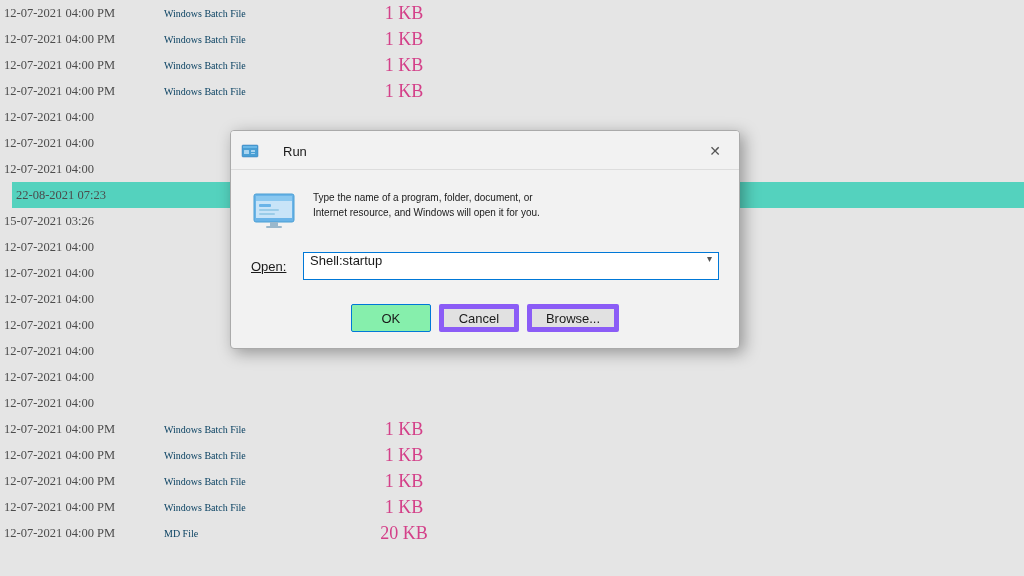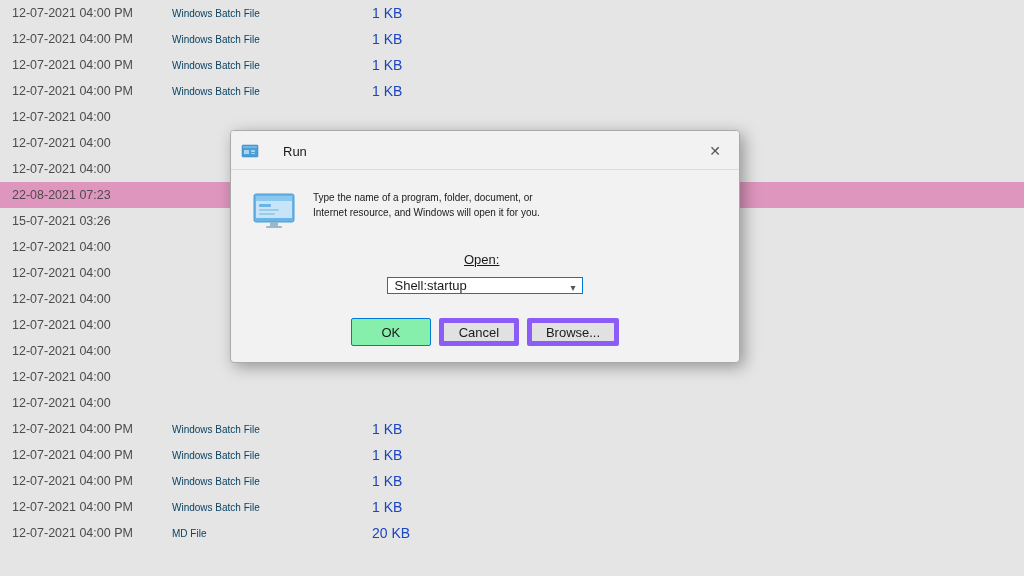--- a/index.html
+++ b/index.html
@@ -22,48 +22,50 @@
     }
 
     .file-list {
       padding: 0;
       list-style: none;
     }
 
     .file-row {
       display: flex;
       align-items: center;
-      padding: 2px 12px;
+      padding: 2px 4px;
       font-size: 13px;
       color: #333;
       height: 26px;
       border-bottom: none;
+      font-family: Liberation Serif, serif;
     }
 
     .file-row.selected {
-      background: #f9a8d4;
+      background: #5eead4;
+      margin-left: 12px;
     }
 
     .file-row .col-date {
       width: 160px;
       color: #555;
       font-size: 12.5px;
     }
 
     .file-row .col-type {
       width: 200px;
       font-size: 10px;
       color: #0c4a6e;
     }
 
     .file-row .col-size {
       width: 80px;
-      font-size: 14px;
-      color: #1d4ed8;
-      text-align: left;
+      font-size: 18px;
+      color: #ec4899;
+      text-align: center;
     }
 
     
     .modal-overlay {
       position: absolute;
       top: 0; left: 0;
       width: 100%; height: 100%;
       background: rgba(0,0,0,0.1);
     }
 
@@ -147,34 +149,33 @@
       color: #1a1a1a;
       line-height: 1.5;
       padding-top: 2px;
     }
 
     .open-row {
       display: flex;
       align-items: center;
       gap: 10px;
       margin-bottom: 20px;
-      flex-direction: column;
     }
 
     .open-label {
       font-size: 13px;
       color: #1a1a1a;
       text-decoration: underline;
       min-width: 42px;
     }
 
     .open-input-wrapper {
       flex: 1;
       display: flex;
-      align-items: flex-end;
+      align-items: flex-start;
       background: white;
       border: 1.5px solid #0078d7;
       height: 28px;
       padding: 0 6px;
       position: relative;
     }
 
     .open-input {
       flex: 1;
       border: none;

